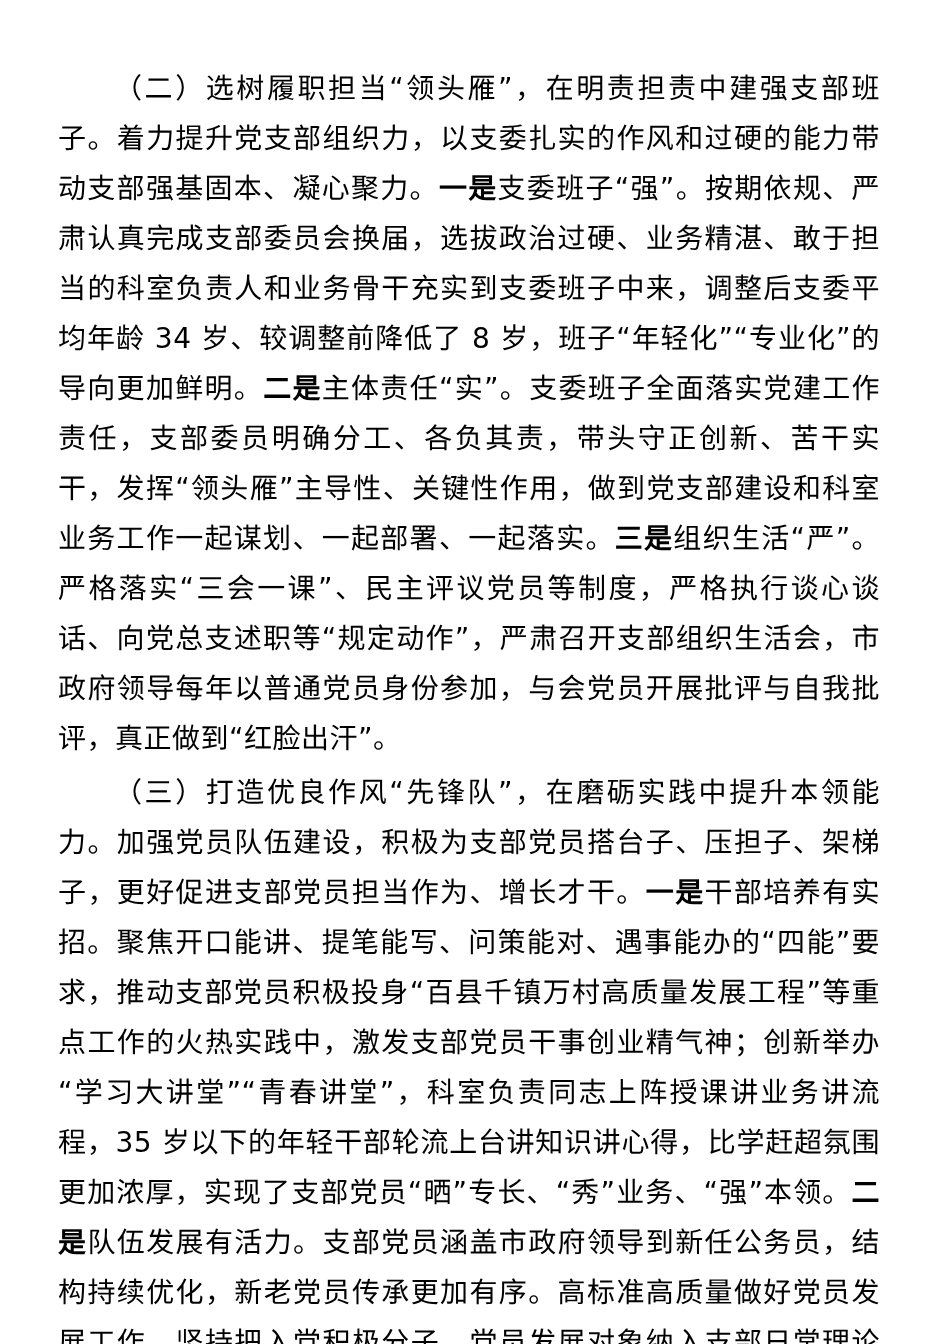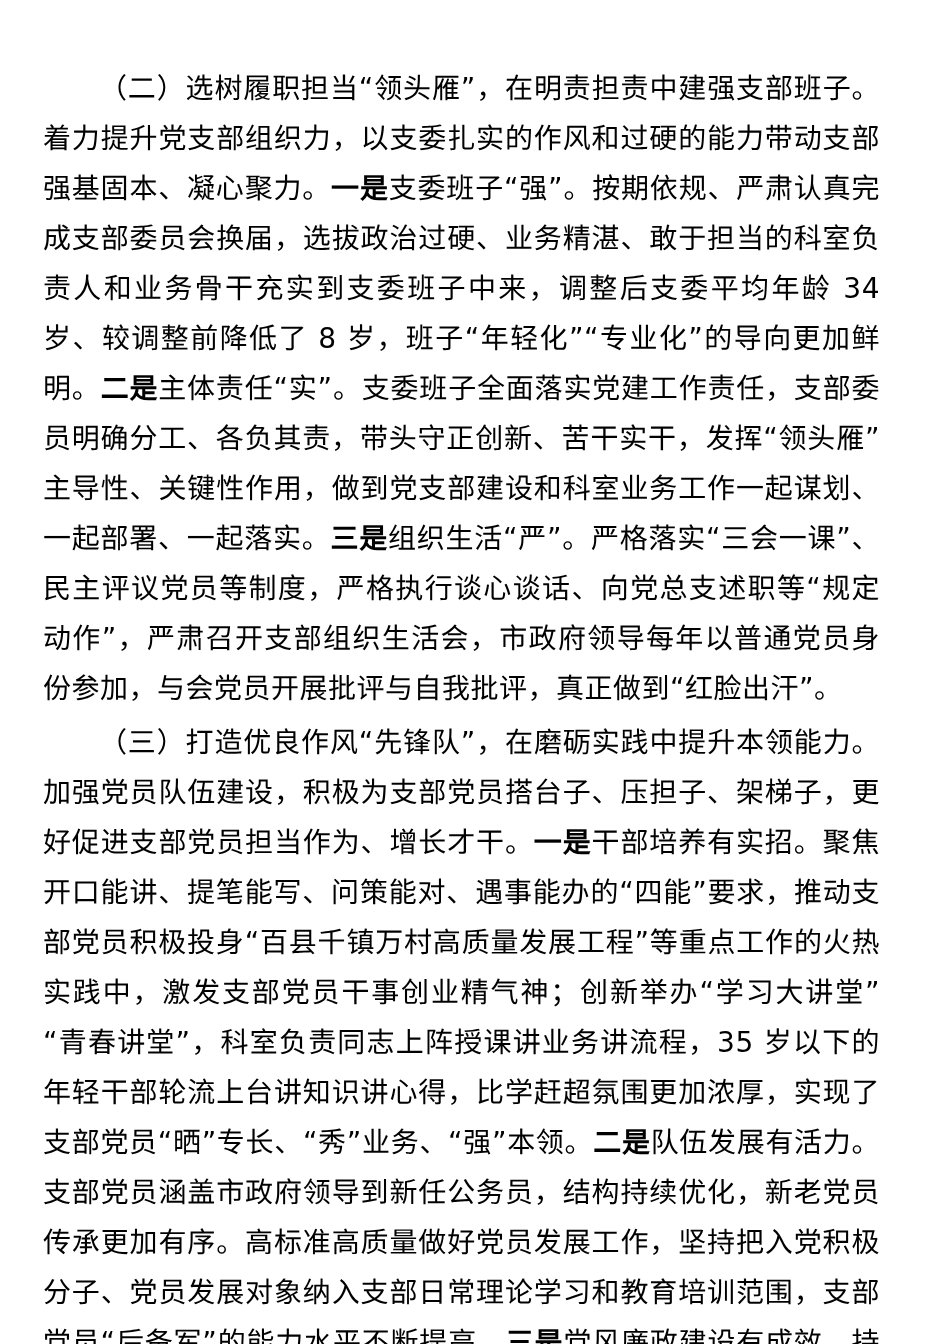--- a/index.html
+++ b/index.html
@@ -16,21 +16,21 @@
     box-sizing: border-box;
     width: 950px;
     height: 1344px;
     padding: 64px 70px 0 43px;
     font-family: "DejaVu Sans", sans-serif;
     font-size: 28px;
     line-height: 50px;
     color: #000000;
   }
   .doc-body p {
-    margin: 0 0 4px 0;
+    margin: 0 0 4px 15px;
     text-indent: 2em;
     text-align: justify;
     text-justify: inter-ideograph;
     word-break: break-all;
     letter-spacing: 0.5px;
   }
   .doc-body p:last-child {
     margin-bottom: 0;
   }
   .seg {

